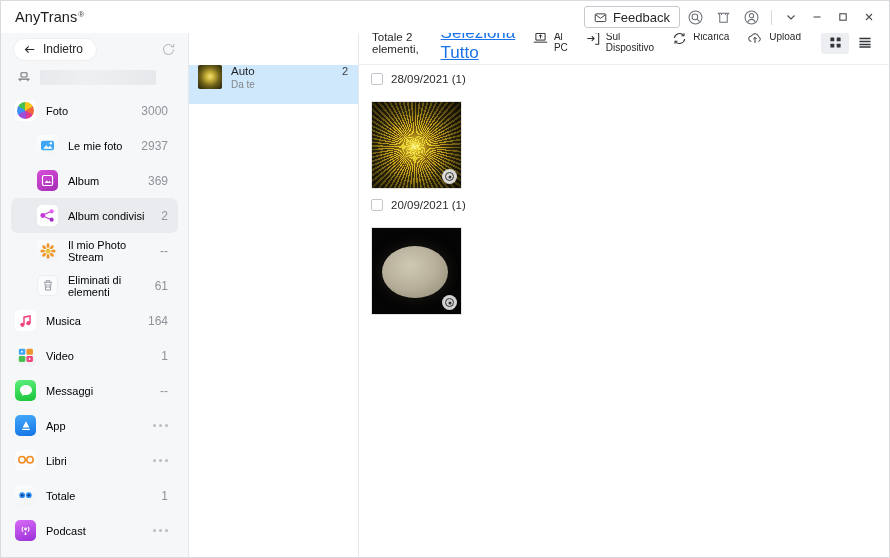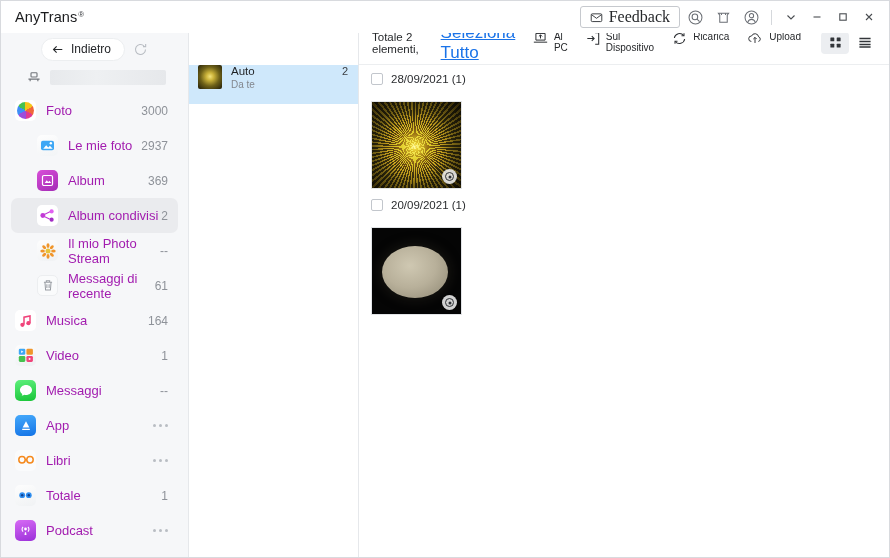--- a/index.html
+++ b/index.html
@@ -30,43 +30,41 @@
   .brand {
     font-size: 14.5px; color: #1b1c1e; letter-spacing: .1px;
     display: flex; align-items: flex-start;
   }
   .brand sup { font-size: 8px; margin-left: 1px; position: relative; top: 1px; color: #3a3c40; }
   .tb-right { margin-left: auto; display: flex; align-items: center; gap: 2px; }
   .feedback-btn {
     display: flex; align-items: center; gap: 6px;
     height: 22px; padding: 0 9px;
     border: 1px solid #c6c9ce; border-radius: 3px;
-    background: #fff; font-size: 16px; color: #26282b;
+    background: #fff; font-size: 13px; color: #26282b;
     cursor: pointer;
-    font-family: Liberation Serif, serif;
   }
   .tb-icon {
     width: 26px; height: 26px; display: flex;
     align-items: center; justify-content: center;
     cursor: pointer; color: #6a6e74;
   }
   .tb-sep { width: 1px; height: 15px; background: #d5d8dc; margin: 0 5px; }
   .wc { width: 24px; height: 26px; display: flex; align-items: center; justify-content: center; cursor: pointer; color: #4a4d51; }
 
   
   .body-row { flex: 1; display: flex; min-height: 0; }
 
   
   .sidebar {
     width: 188px; flex: 0 0 188px;
     background: #f6f7f9;
     border-right: 1px solid #e6e8eb;
     display: flex; flex-direction: column;
     overflow: hidden;
-    align-items: center;
   }
   .side-top {
     height: 32px; display: flex; align-items: center;
     padding: 0 12px; gap: 8px; flex: 0 0 32px;
   }
   .back-btn {
     display: flex; align-items: center; gap: 7px;
     height: 23px; padding: 0 13px 0 10px;
     background: #fff; border-radius: 12px;
     border: 1px solid #eceef0;
@@ -94,21 +92,21 @@
   .caret {
     position: absolute; left: 8px; width: 10px; text-align: center;
     font-size: 8px; color: #5c6066; line-height: 1;
   }
   .ic {
     width: 21px; height: 21px; border-radius: 5px;
     flex: 0 0 21px; margin-right: 10px;
     display: flex; align-items: center; justify-content: center;
     font-size: 12px; overflow: hidden; position: relative;
   }
-  .nav-label { font-size: 13px; color: #a21caf; flex: 1; }
+  .nav-label { font-size: 11px; color: #000000; flex: 1; }
   .nav-count { font-size: 12px; color: #8e9299; padding-right: 10px; }
   .dots { display: flex; gap: 3px; padding-right: 10px; }
   .dots i { width: 3px; height: 3px; border-radius: 50%; background: #b9bdc3; display: block; }
 
   
   .ic-foto { background: #fff; }
   .ic-foto::before {
     content:''; width:17px; height:17px; border-radius:50%;
     background:
       conic-gradient(#f5c518 0 60deg,#f0673a 60deg 120deg,#e0398f 120deg 180deg,
@@ -384,21 +382,21 @@
             <span class="nav-count">--</span>
           </div>
           <div class="nav-item child ">
             <span class="ic ic-trash">
               <svg width="12" height="13" viewBox="0 0 12 14" fill="none" stroke="#9a9ea4" stroke-width="1.1">
                 <path d="M1.6 3.4h8.8M4.2 3.4V2h3.6v1.4"></path>
                 <path d="M2.7 3.4l.7 8.4h5.2l.7-8.4"></path>
                 <path d="M4.8 5.6v4M7.2 5.6v4"></path>
               </svg>
             </span>
-            <span class="nav-label">Messaggi di recente</span>
+            <span class="nav-label">Eliminati di elementi</span>
             <span class="nav-count">61</span>
           </div>
           <div class="nav-item ">
             <span class="caret">►</span>
             <span class="ic ic-music">
               <svg width="13" height="14" viewBox="0 0 13 14">
                 <path d="M5 10.6V3.2l6-1.2v7" fill="none" stroke="#f0437a" stroke-width="1.5"></path>
                 <circle cx="3.4" cy="10.8" r="2.1" fill="#f0437a"></circle>
                 <circle cx="9.4" cy="9.2" r="2.1" fill="#f0437a"></circle>
               </svg>

